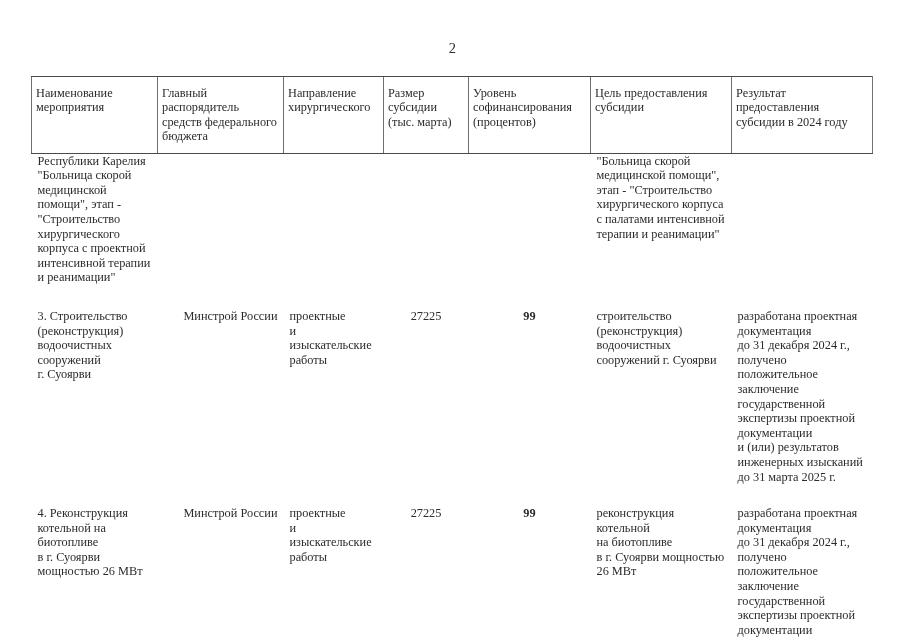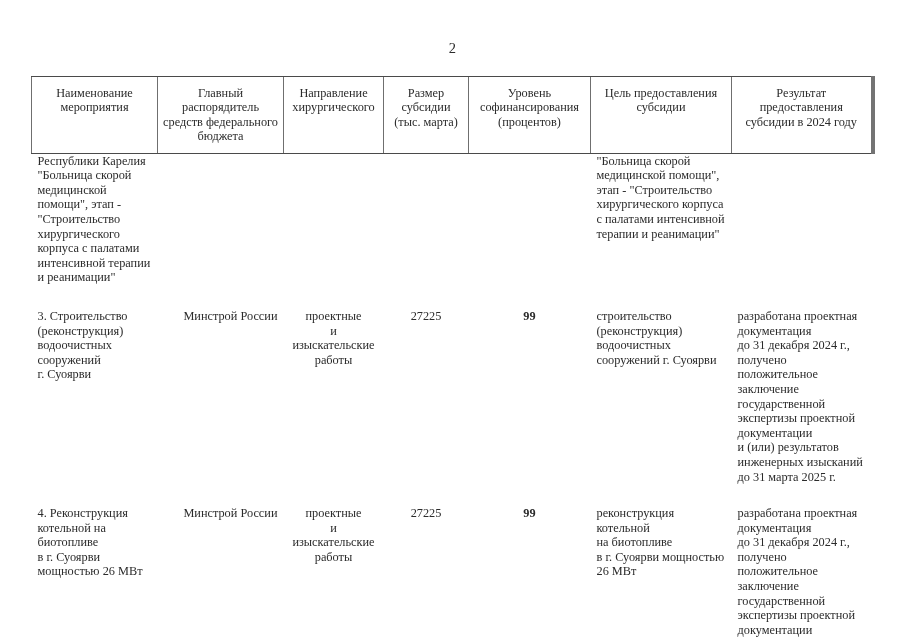--- a/index.html
+++ b/index.html
@@ -43,48 +43,47 @@
   .doc-table td {
     padding: 0;
     vertical-align: top;
   }
 
   
   .thead-row td {
     border-top: 1.1px solid #4a4a4a;
     border-bottom: 1.1px solid #4a4a4a;
     border-left: 1px solid #6f6f6f;
-    text-align: center;
     font-size: 12.3px;
     line-height: 14.4px;
     color: #2b2b2b;
     padding: 9px 4px 9px 4px;
     height: 42px;
   }
   .thead-row td:first-child {
     border-left: 1px solid #6f6f6f;
   }
   .thead-row td:last-child {
-    border-right: 4px solid #737373;
+    border-right: 1px solid #737373;
   }
 
   
   .tbody-row td {
     border: none;
     font-size: 12.3px;
     line-height: 14.6px;
     color: #2b2b2b;
     padding: 0 6px;
   }
 
   .cell-pad-top { padding-top: 12px; }
 
   .c-name      { text-align: left; }
   .c-manager   { text-align: right; }
-  .c-direction { text-align: center; }
+  .c-direction { }
   .c-amount    { text-align: center; }
   .c-level     { text-align: center; font-weight: bold; }
   .c-purpose   { text-align: left; }
   .c-result    { text-align: left; }
 
   .block {
     white-space: pre-line;
   }
 </style>
 </head>
@@ -128,21 +127,21 @@
 субсидии в 2024 году</td>
       </tr>
 
       <tr class="tbody-row">
         <td class="c-name block cell-pad-top">Республики Карелия
 "Больница скорой
 медицинской
 помощи", этап -
 "Строительство
 хирургического
-корпуса с палатами
+корпуса с проектной
 интенсивной терапии
 и реанимации"</td>
         <td class="c-manager block cell-pad-top"></td>
         <td class="c-direction block cell-pad-top"></td>
         <td class="c-amount block cell-pad-top"></td>
         <td class="c-level block cell-pad-top"></td>
         <td class="c-purpose block cell-pad-top">"Больница скорой
 медицинской помощи",
 этап - "Строительство
 хирургического корпуса

